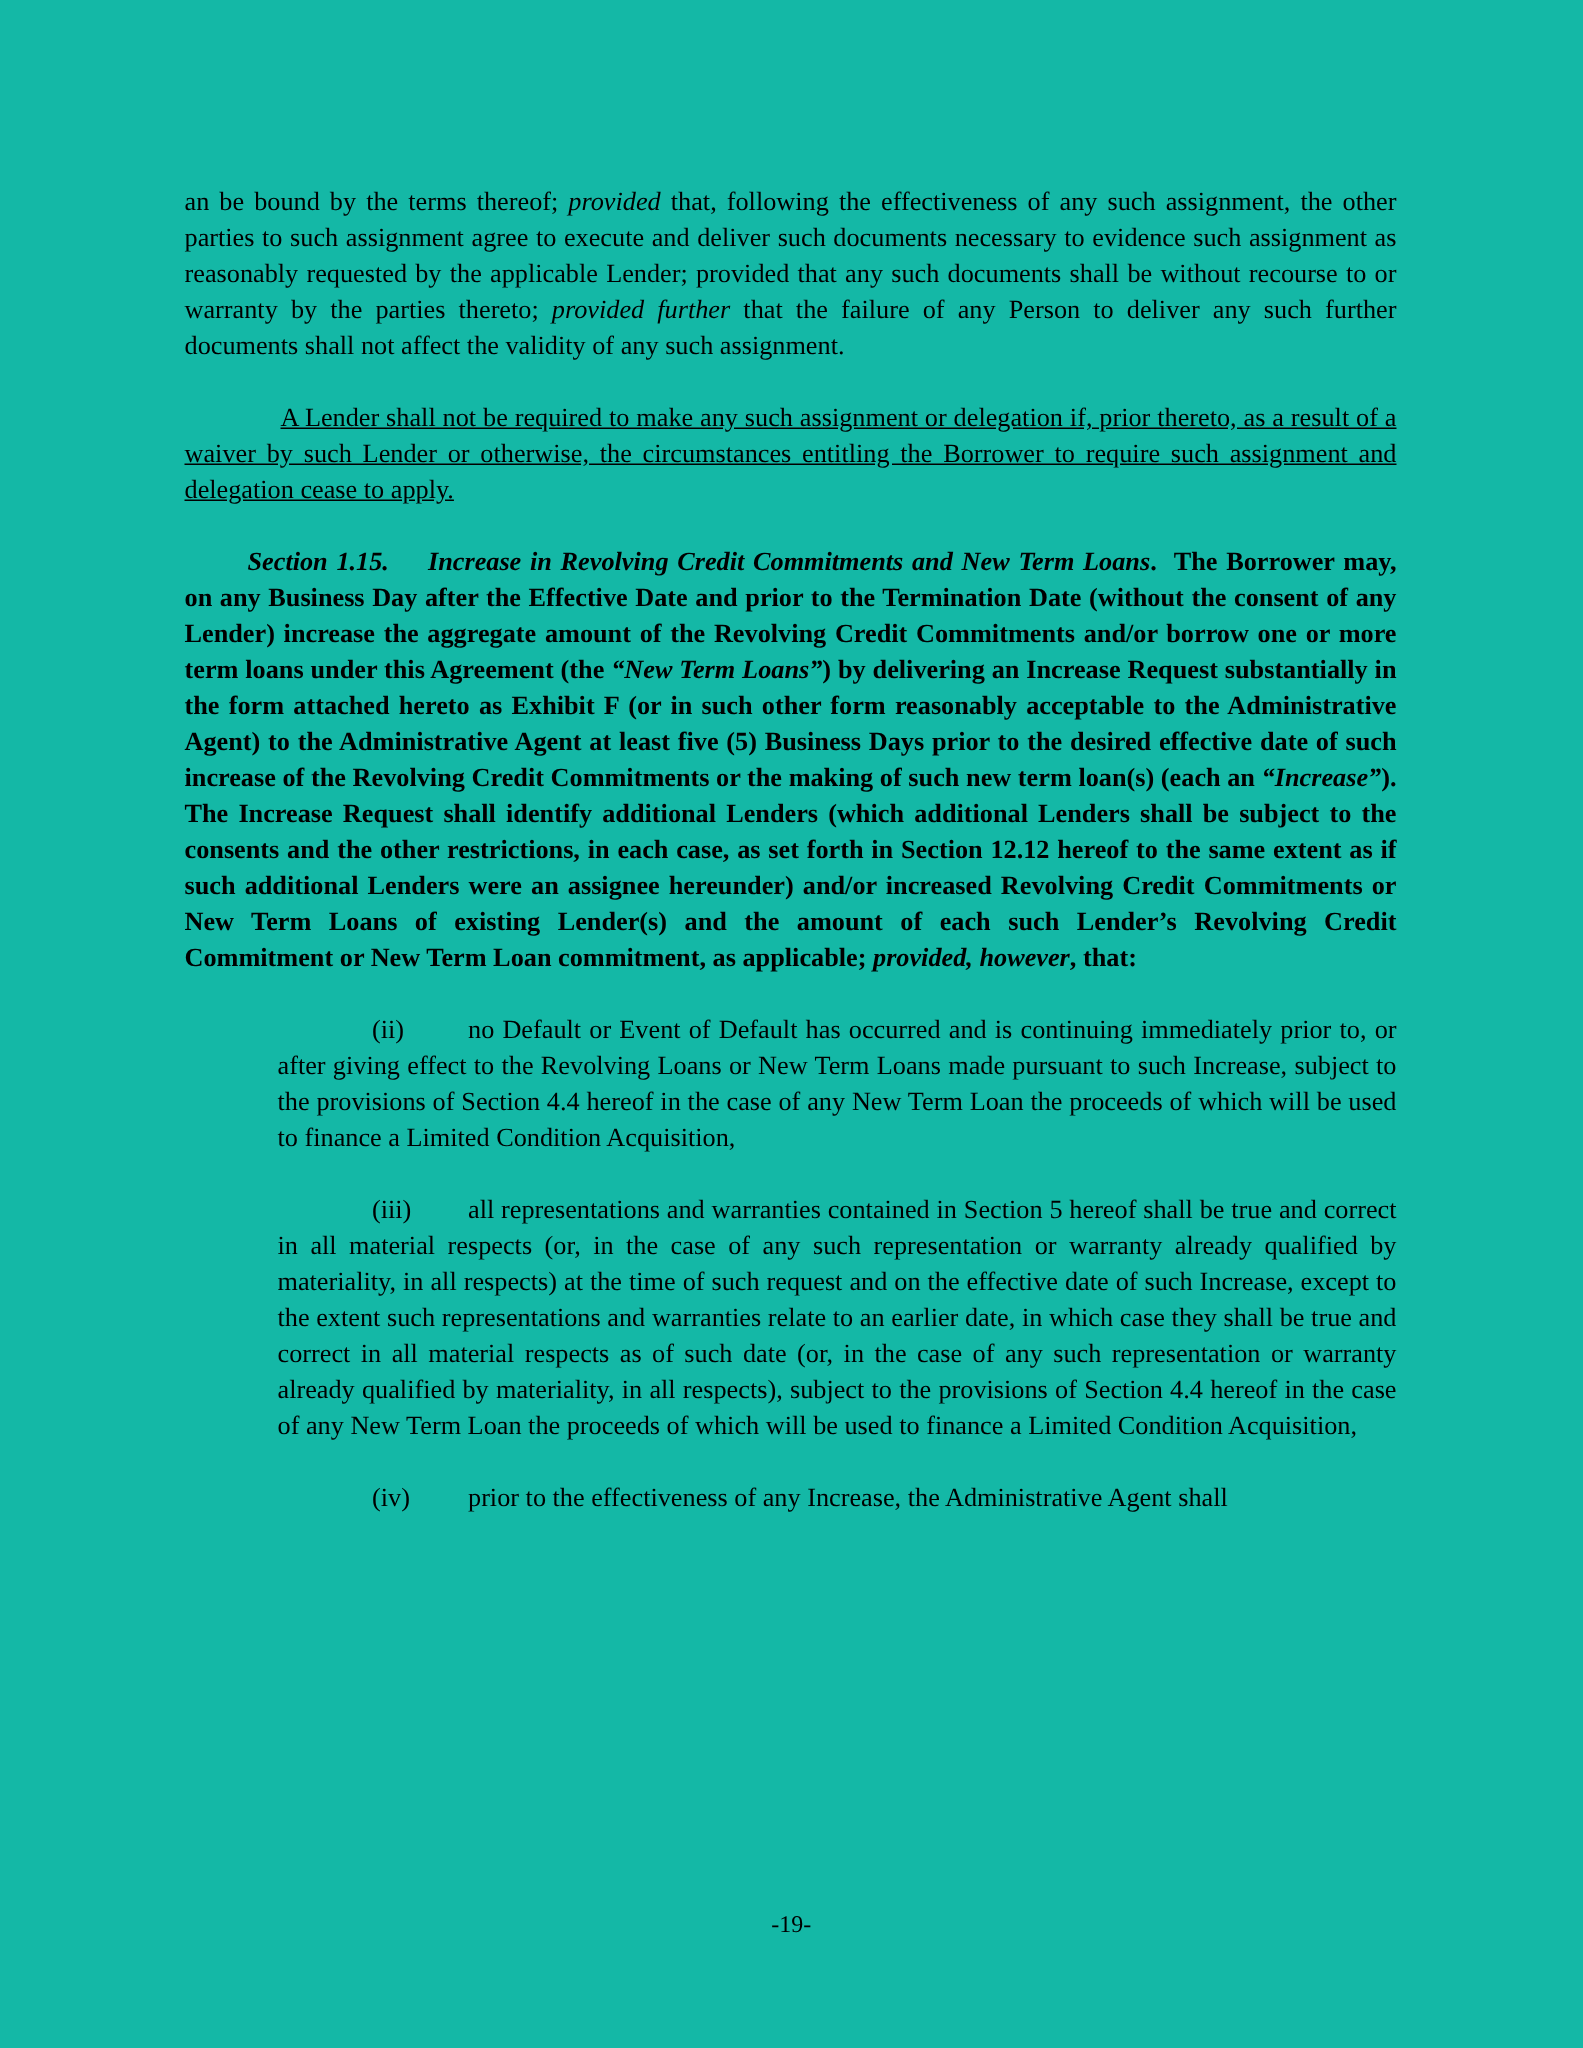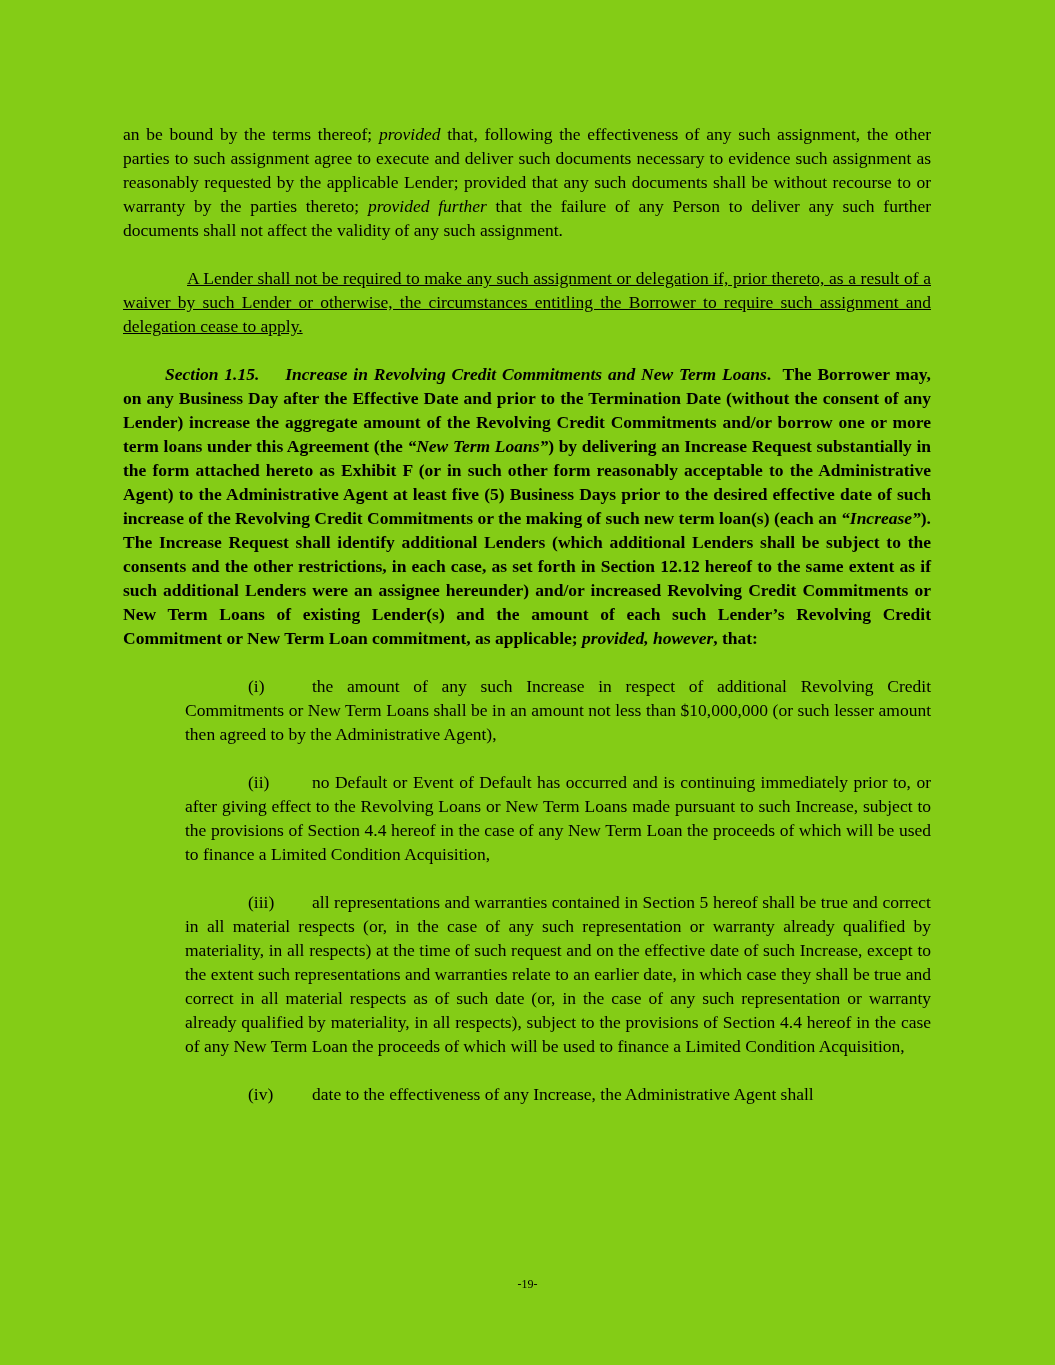--- a/index.html
+++ b/index.html
@@ -4,21 +4,21 @@
 <style>
   html, body {
     margin: 0;
     padding: 0;
     background: #ffffff;
   }
   .page {
     position: relative;
     width: 1055px;
     height: 1365px;
-    background: #84cc16;
+    background: #14b8a6;
     font-family: "Liberation Serif", "DejaVu Serif", serif;
     font-size: 17.5px;
     color: #000000;
     overflow: hidden;
     -webkit-font-smoothing: antialiased;
   }
   .content {
     position: absolute;
     left: 123px;
     top: 122px;
@@ -40,39 +40,38 @@
     width: 64px;
     text-indent: 0;
   }
   .page-footer {
     position: absolute;
     left: 0;
     right: 0;
     top: 1272px;
     text-align: center;
     line-height: 24px;
-    font-size: 12px;
+    font-size: 16px;
   }
 </style>
 </head>
 <body>
 
 <div class="page">
   <main class="content">
 
     <p class="para"><span>an be bound by the terms thereof; </span><span style="font-style: italic;">provided</span><span> that, following the effectiveness of any such assignment, the other parties to such assignment agree to execute and deliver such documents necessary to evidence such assignment as reasonably requested by the applicable Lender; provided that any such documents shall be without recourse to or warranty by the parties thereto; </span><span style="font-style: italic;">provided further</span><span> that the failure of any Person to deliver any such further documents shall not affect the validity of any such assignment.</span></p>
 
     <p class="para indent-lg"><span>A Lender shall not be required to make any such assignment or delegation if, prior thereto, as a result of a waiver by such Lender or otherwise, the circumstances entitling the Borrower to require such assignment and delegation cease to apply.</span></p>
 
     <p class="para indent-md"><span style="font-style: italic;">Section 1.15.</span><span style="display: inline-block; width: 26px;"></span><span style="font-style: italic;">Increase in Revolving Credit Commitments and New Term Loans</span><span>.&nbsp; The Borrower may, on any Business Day after the Effective Date and prior to the Termination Date (without the consent of any Lender) increase the aggregate amount of the Revolving Credit Commitments and/or borrow one or more term loans under this Agreement (the </span><span style="font-style: italic;">“New Term Loans”</span><span>) by delivering an Increase Request substantially in the form attached hereto as Exhibit F (or in such other form reasonably acceptable to the Administrative Agent) to the Administrative Agent at least five (5) Business Days prior to the desired effective date of such increase of the Revolving Credit Commitments or the making of such new term loan(s) (each an </span><span style="font-style: italic;">“Increase”</span><span>). The Increase Request shall identify additional Lenders (which additional Lenders shall be subject to the consents and the other restrictions, in each case, as set forth in Section 12.12 hereof to the same extent as if such additional Lenders were an assignee hereunder) and/or increased Revolving Credit Commitments or New Term Loans of existing Lender(s) and the amount of each such Lender’s Revolving Credit Commitment or New Term Loan commitment, as applicable; </span><span style="font-style: italic;">provided, however</span><span>, that:</span></p>
 
-    <p class="clause"><span class="clause-label">(i)</span><span class="clause-text">the amount of any such Increase in respect of additional Revolving Credit Commitments or New Term Loans shall be in an amount not less than $10,000,000 (or such lesser amount then agreed to by the Administrative Agent),</span></p>
 
     <p class="clause"><span class="clause-label">(ii)</span><span class="clause-text">no Default or Event of Default has occurred and is continuing immediately prior to, or after giving effect to the Revolving Loans or New Term Loans made pursuant to such Increase, subject to the provisions of Section 4.4 hereof in the case of any New Term Loan the proceeds of which will be used to finance a Limited Condition Acquisition,</span></p>
 
     <p class="clause"><span class="clause-label">(iii)</span><span class="clause-text">all representations and warranties contained in Section 5 hereof shall be true and correct in all material respects (or, in the case of any such representation or warranty already qualified by materiality, in all respects) at the time of such request and on the effective date of such Increase, except to the extent such representations and warranties relate to an earlier date, in which case they shall be true and correct in all material respects as of such date (or, in the case of any such representation or warranty already qualified by materiality, in all respects), subject to the provisions of Section 4.4 hereof in the case of any New Term Loan the proceeds of which will be used to finance a Limited Condition Acquisition,</span></p>
 
-    <p class="clause"><span class="clause-label">(iv)</span><span class="clause-text">date to the effectiveness of any Increase, the Administrative Agent shall</span></p>
+    <p class="clause"><span class="clause-label">(iv)</span><span class="clause-text">prior to the effectiveness of any Increase, the Administrative Agent shall</span></p>
 
   </main>
 
   <footer class="page-footer">-19-</footer>
 </div>
 
 </body></html>

